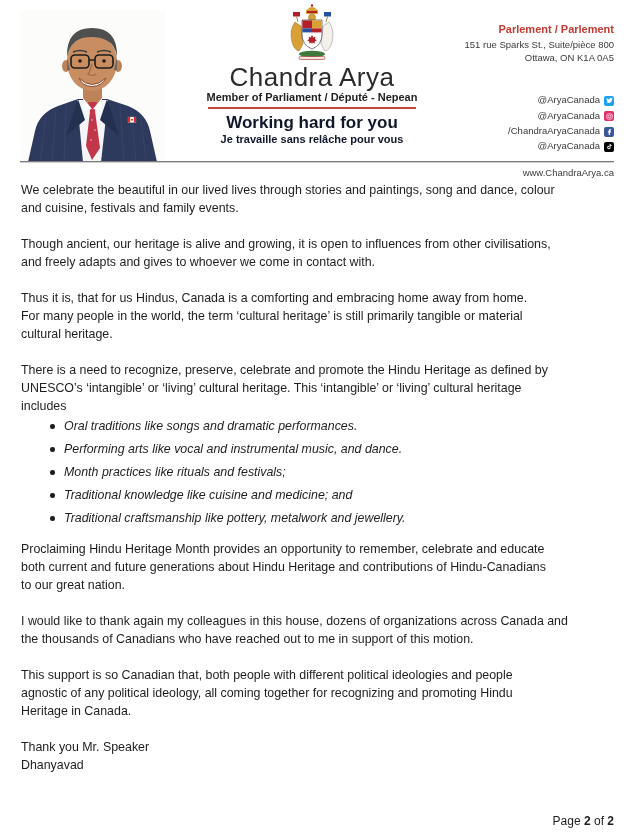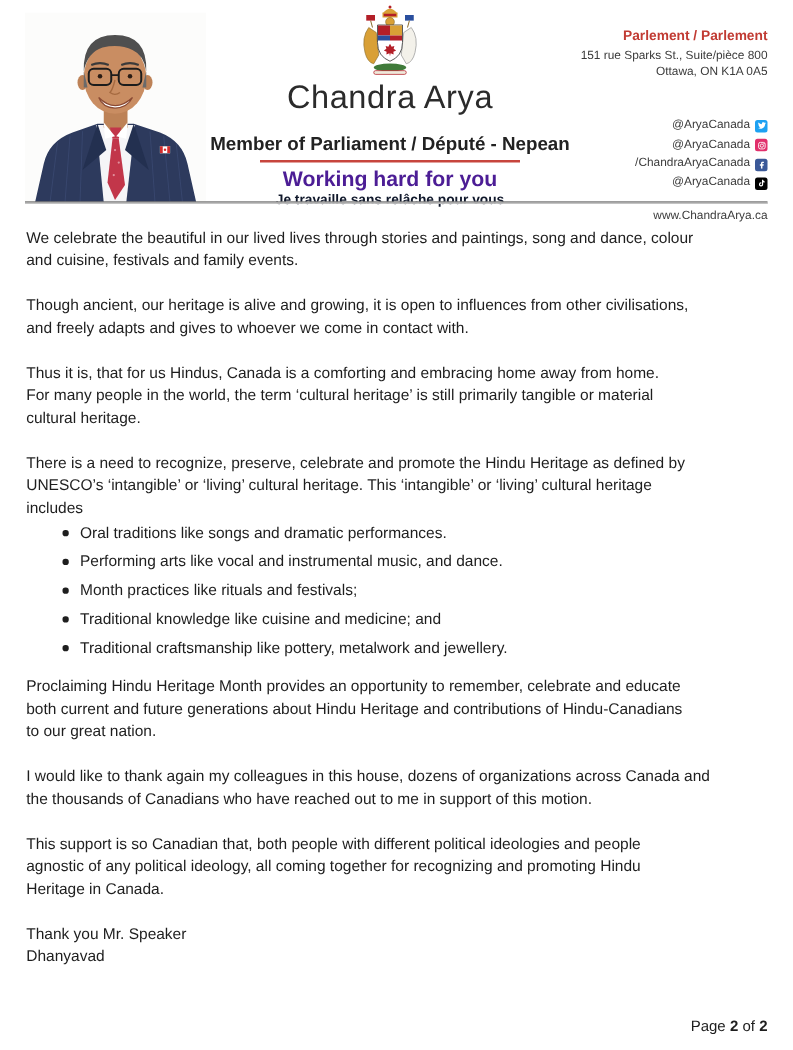--- a/index.html
+++ b/index.html
@@ -20,23 +20,23 @@
   .photo-wrap { position: absolute; left: 20px; top: 10px; width: 145px; height: 152px; }
   .photo-wrap svg { display: block; width: 100%; height: 100%; }
 
   .header-center {
     position: absolute; left: 167px; top: 4px; width: 290px;
     text-align: center;
   }
   .crest-wrap { width: 54px; height: 58px; margin: 0 auto 2px auto; }
   .crest-wrap svg { display: block; width: 100%; height: 100%; }
   .mp-name { font-size: 26px; font-weight: 400; color: #2b2b2b; letter-spacing: .5px; line-height: 1.05; }
-  .mp-role { font-size: 15px; font-weight: 700; color: #222; margin-top: 16px; }
+  .mp-role { font-size: 11px; font-weight: 700; color: #222; margin-top: 0; }
   .red-rule { width: 208px; height: 2px; background: #c7453d; margin: 4px auto 4px auto; }
-  .slogan-en { font-size: 17px; font-weight: 700; color: #4c1d95; line-height: 1.15; }
+  .slogan-en { font-size: 17px; font-weight: 700; color: #0f172a; line-height: 1.15; }
   .slogan-fr { font-size: 11px; font-weight: 700; color: #0f172a; line-height: 1.2; }
 
   .header-right {
     position: absolute; right: 20px; top: 22px; width: 180px;
     text-align: right; font-size: 9.5px; color: #3a3a3a; line-height: 1.35;
   }
   .office-heading { font-size: 11px; font-weight: 700; color: #c13b33; margin-bottom: 2px; }
   .social-block { margin-top: 30px; }
   .social-row { display: flex; justify-content: flex-end; align-items: center; gap: 4px; margin-bottom: 2.5px; }
   .social-handle { font-size: 9.5px; color: #3a3a3a; }
@@ -49,21 +49,21 @@
     height: 2px; background: #7c7c7c; border-bottom: 1px solid #cfcfcf;
   }
 
   
   .body-text {
     position: absolute; left: 21px; top: 181px; width: 596px;
     font-size: 12.4px; line-height: 18px; color: #1e1e1e;
   }
   .para { white-space: pre-line; margin-bottom: 18px; }
   .para.tight { margin-bottom: 0; }
-  ul.bullet-list { list-style: none; margin: 2px 0 13px 0; }
+  ul.bullet-list { list-style: none; margin: 2px 0 13px 0; font-style: italic; }
   ul.bullet-list li {
     position: relative; padding-left: 43px; margin-bottom: 5px; line-height: 18px;
   }
   ul.bullet-list li::before {
     content: ""; position: absolute; left: 29px; top: 7px;
     width: 4.5px; height: 4.5px; border-radius: 50%; background: #1e1e1e;
   }
   .closing { white-space: pre-line; margin-top: 18px; }
 
   

